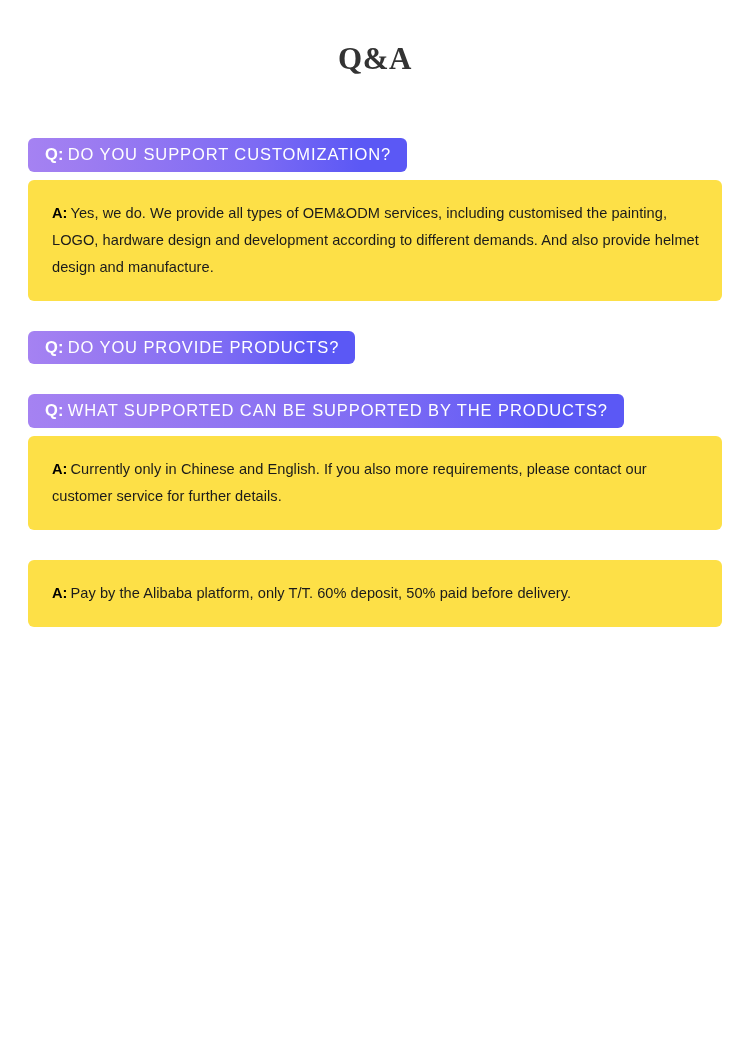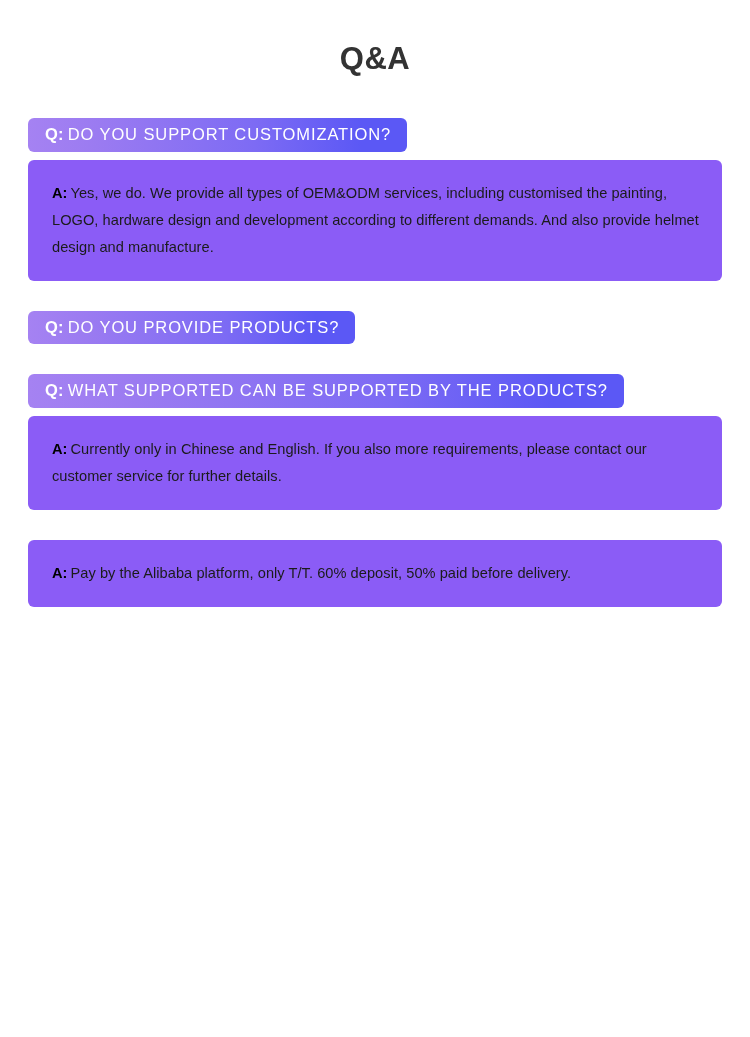--- a/index.html
+++ b/index.html
@@ -26,25 +26,26 @@
   .title {
     text-align: center;
     font-size: 31px;
     font-weight: bold;
     color: #333333;
     letter-spacing: 0.5px;
     margin: 0;
     padding-top: 42px;
     padding-bottom: 0;
     line-height: 1.1;
+    font-family: Liberation Serif, serif;
   }
 
   
   .qa-list {
-    margin-top: 42px;
+    margin-top: 62px;
   }
 
   .qa-item {
     margin-bottom: 30px;
   }
 
   .q-badge {
     display: inline-block;
     background: linear-gradient(to right, #a582f2 0%, #9b7bf1 18%, #7d6bf4 60%, #5b58f5 88%, #5b58f5 100%);
     color: #ffffff;
@@ -61,21 +62,21 @@
     font-weight: bold;
     letter-spacing: 0.2px;
     margin-right: 4px;
   }
 
   .q-text {
     font-weight: normal;
   }
 
   .a-panel {
-    background: #8b5cf6;
+    background: #fde047;
     border-radius: 6px;
     margin-top: 8px;
     padding: 20px 22px 20px 24px;
     box-sizing: border-box;
   }
 
   .a-body {
     font-size: 14.6px;
     line-height: 1.85;
     color: #1b1b1b;

